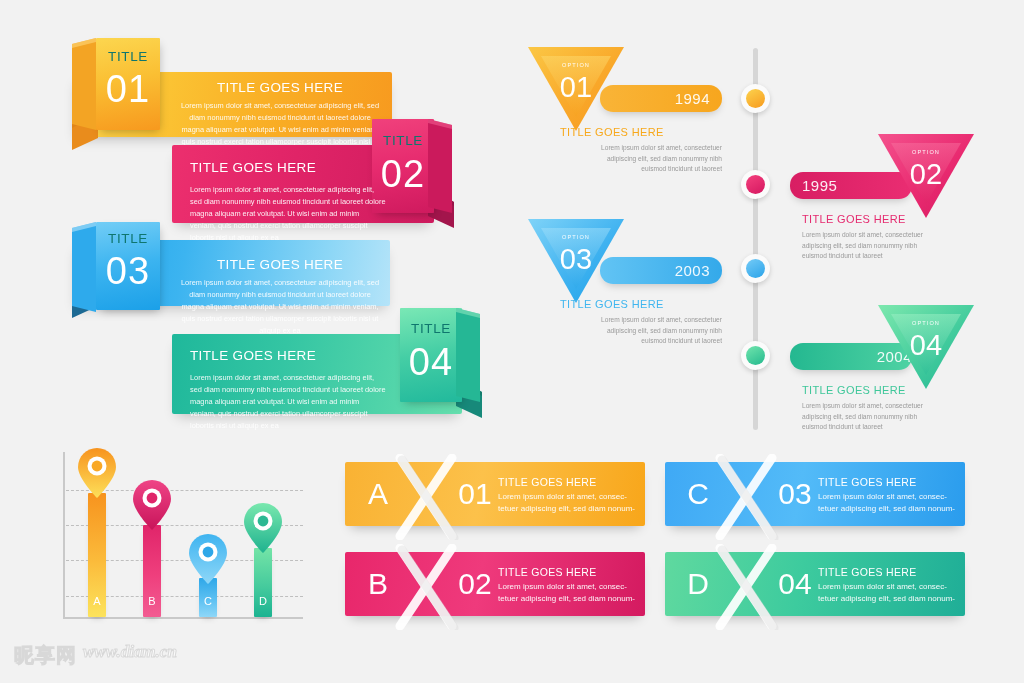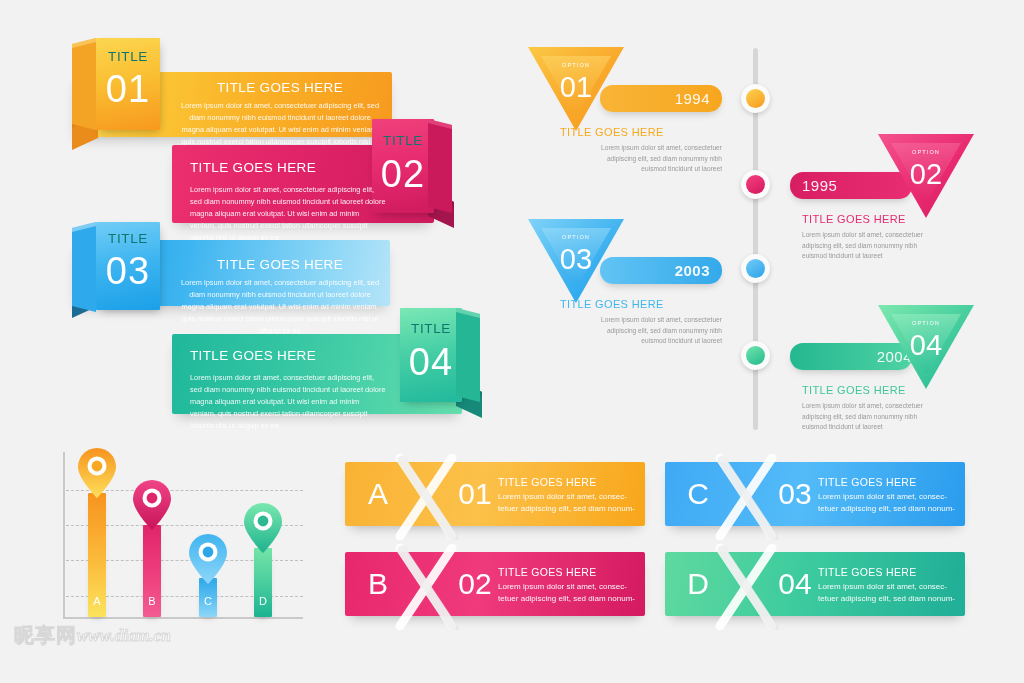--- a/index.html
+++ b/index.html
@@ -47,21 +47,21 @@
 
   
   .xb{position:absolute;}
   .xb-body{position:absolute;border-radius:2px;box-shadow:0 7px 11px -6px rgba(0,0,0,.28);}
   .xb-letter{position:absolute;font-size:30px;font-weight:300;color:#fff;line-height:1;}
   .xb-num{position:absolute;font-size:30px;font-weight:300;color:#fff;line-height:1;}
   .xb-head{position:absolute;font-size:10.5px;letter-spacing:.3px;color:#fff;}
   .xb-body-txt{position:absolute;font-size:8px;line-height:1.45;color:rgba(255,255,255,.95);}
 
   
-  #wm{position:absolute;left:14px;top:622px;display:flex;align-items:center;opacity:.62;}
+  #wm{position:absolute;left:14px;top:642px;display:flex;gap:6px;opacity:.62;}
   #wm .cjk{font-family:"DejaVu Sans",sans-serif;font-size:20px;font-weight:bold;
       color:#ffffff;-webkit-text-stroke:1px #c9c9c9;letter-spacing:1px;}
   #wm .url{font-family:"Liberation Serif",serif;font-style:italic;font-size:17px;
       font-weight:bold;color:#ffffff;-webkit-text-stroke:1px #c9c9c9;}
   #idbadge{position:absolute;right:12px;top:641px;background:#a8a8a8;color:#f4f4f4;
       font-size:11.5px;padding:5px 9px 6px;letter-spacing:.2px;
       font-family:"Liberation Sans",sans-serif;}
 </style>
 </head>
 <body>
@@ -211,21 +211,21 @@
     </svg>
     <div class="tl-opt nosel" style="left:894px;top:149px;width:64px;text-align:center;">OPTION</div>
     <div class="tl-num nosel" style="left:894px;top:160px;width:64px;text-align:center;">02</div>
     <div class="tl-head nosel" style="left:802px;top:213px;width:160px;text-align:left;color:#e52a6f;">TITLE GOES HERE</div>
     <div class="tl-body nosel" style="left:802px;top:230px;width:122px;text-align:left;">Lorem ipsum dolor sit amet, consectetuer adipiscing elit, sed diam nonummy nibh euismod tincidunt ut laoreet</div>
   </div>
 
   <div>
     <div class="tl-pill" style="left:600px;top:257px;width:122px;height:27px;
          background:linear-gradient(90deg,#62c4f4 0%,#34a9ea 100%);"></div>
-    <div class="tl-year nosel" style="left:600px;top:262px;width:110px;text-align:right;font-weight:bold;">2003</div>
+    <div class="tl-year nosel" style="left:600px;top:262px;width:110px;text-align:right;">2003</div>
     <svg class="tl-tri" style="left:528px;top:219px;" width="96" height="84" viewBox="0 0 96 84">
       <defs>
         <linearGradient id="g-tri3" x1="0" y1="0" x2="1" y2="1">
           <stop offset="0%" stop-color="#7fd3f8"></stop>
             <stop offset="55%" stop-color="#3fb2f0"></stop>
             <stop offset="100%" stop-color="#1ba0e8"></stop>
         </linearGradient>
         <linearGradient id="g-tri3b" x1="0" y1="0" x2="0" y2="1">
           <stop offset="0%" stop-color="#a3e0fa"></stop>
             <stop offset="100%" stop-color="#2da8ea"></stop>

